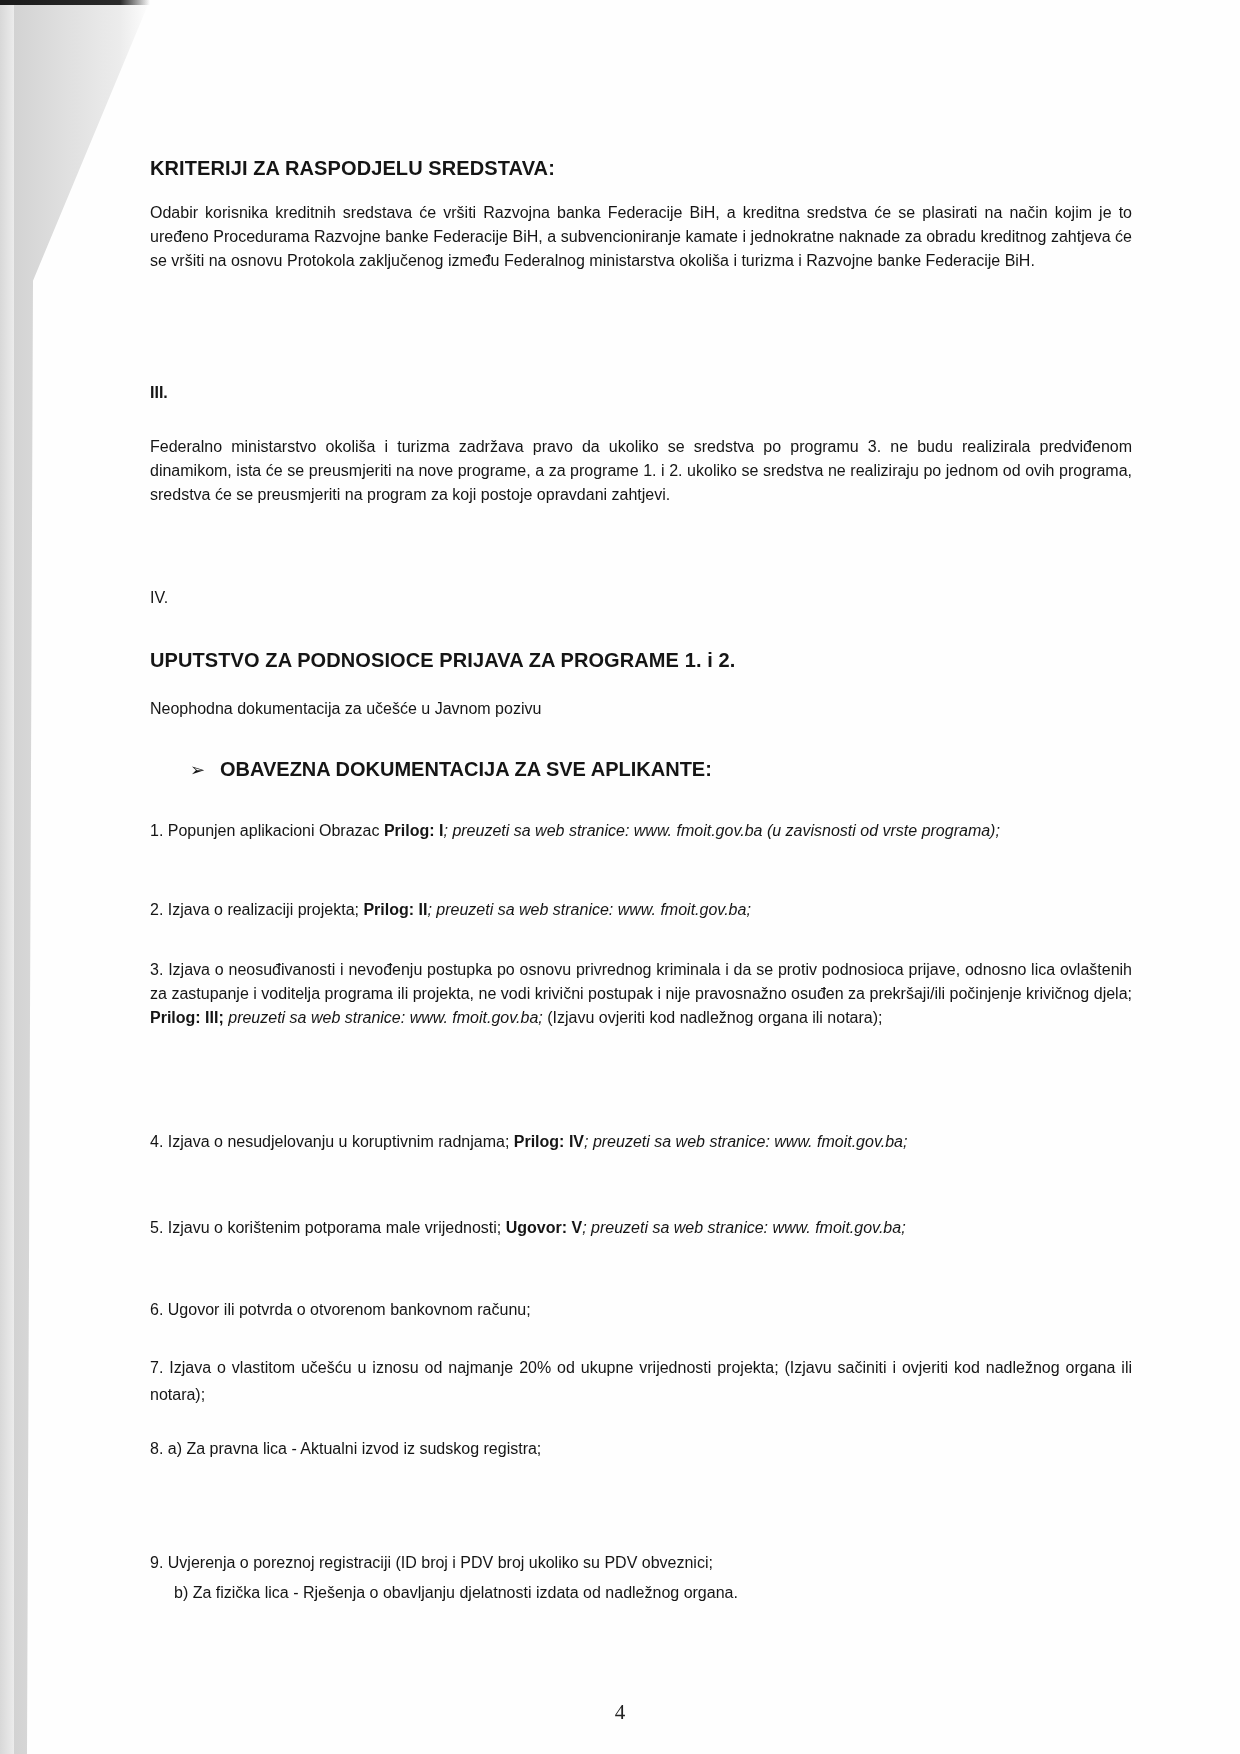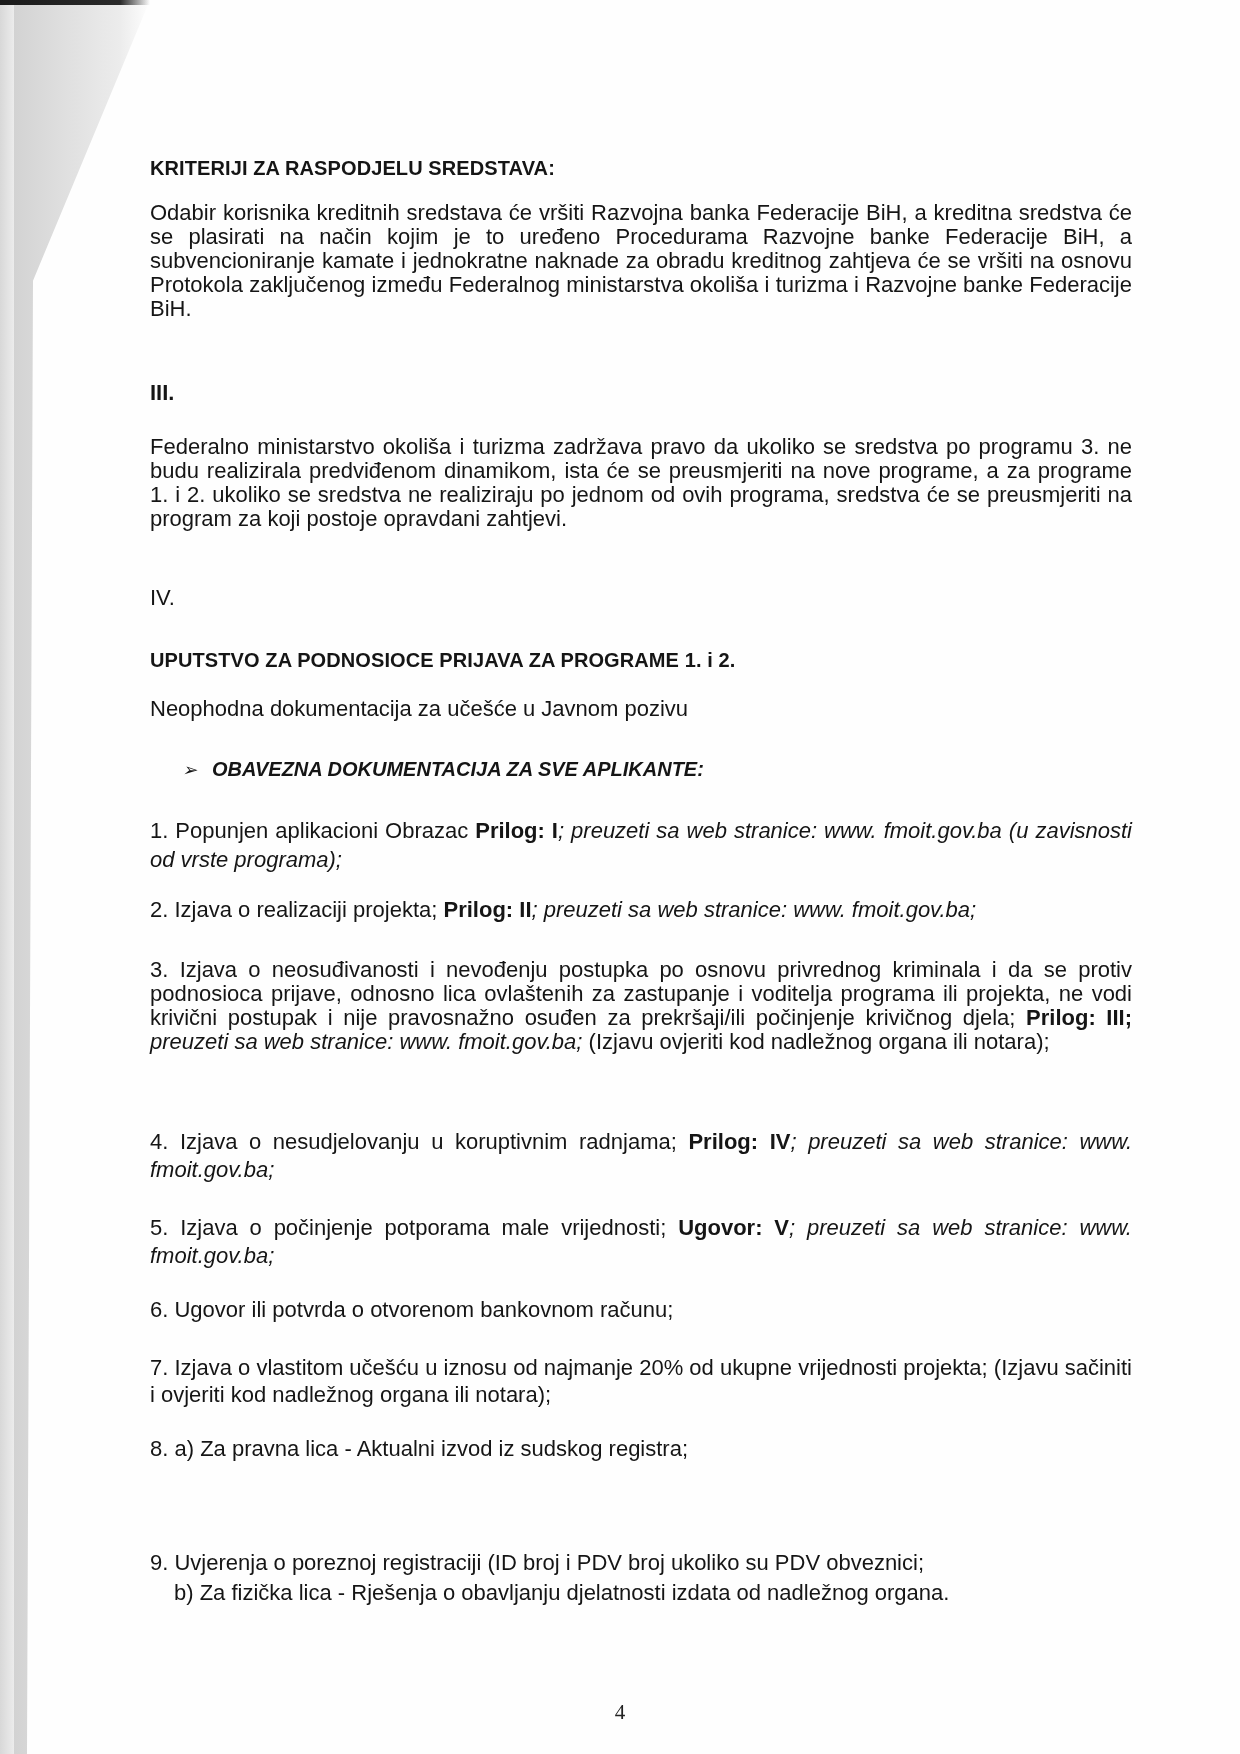--- a/index.html
+++ b/index.html
@@ -19,26 +19,26 @@
     background: linear-gradient(to right, #cfcfcf 0%, #dedede 40%, #ececec 80%, rgba(255,255,255,0) 100%);
     clip-path: polygon(0 0, 100% 0, 22% 16%, 18% 100%, 0 100%);
   }
   .scan-edge {
     position: absolute; left: 0; top: 0; width: 14px; height: 1754px;
     background: linear-gradient(to right, #d8d8d8, #ececec);
   }
   .page {
     position: absolute; left: 150px; top: 0; width: 982px;
   }
-  .blk { position: absolute; left: 0; width: 982px; font-size: 22px; line-height: 24px; }
+  .blk { position: absolute; left: 0; width: 982px; font-size: 16px; line-height: 24px; }
   .justify { text-align: justify; text-align-last: left; }
   .bold { font-weight: bold; }
   .center { text-align: left; }
   .heading { font-weight: bold; font-size: 20px; letter-spacing: 0.1px; margin-top: 10px; }
-  .bullet-heading { left: 32px; font-weight: bold; font-size: 20px; font-style: italic; }
+  .bullet-heading { left: 40px; font-weight: bold; font-size: 20px; }
   .arrow { display: inline-block; width: 30px; font-weight: normal; font-size: 18px; }
   .it { font-style: italic; }
   .bi { font-weight: bold; }
   .indent { left: 24px; }
   .pagenum {
     position: absolute; left: 0; width: 1240px; top: 1700px; text-align: center;
     font-family: "Liberation Serif", serif; font-size: 21px; color: #222;
   }
 </style>
 </head>
@@ -83,21 +83,21 @@
     <span>Izjava o neosuđivanosti i nevođenju postupka po osnovu privrednog kriminala i da se protiv podnosioca prijave, odnosno lica ovlaštenih za zastupanje i voditelja programa ili projekta, ne vodi krivični postupak i nije pravosnažno osuđen za prekršaji/ili počinjenje krivičnog djela;  </span><span class="bi">Prilog: III;</span><span class="it"> preuzeti sa web stranice: www. fmoit.gov.ba;</span><span> (Izjavu ovjeriti kod nadležnog organa ili notara);</span>
   </div>
 
   <div class="blk justify" style="top:1128px; line-height:28px">
     <span>4.</span>
     <span>Izjava o nesudjelovanju u koruptivnim radnjama; </span><span class="bi">Prilog: IV</span><span class="it">; preuzeti sa web stranice: www. fmoit.gov.ba;</span>
   </div>
 
   <div class="blk justify" style="top:1214px; line-height:28px">
     <span>5.</span>
-    <span>Izjava o počinjenje potporama male vrijednosti; </span><span class="bi">Ugovor: V</span><span class="it">; preuzeti sa web stranice: www. fmoit.gov.ba;</span>
+    <span>Izjavu o korištenim potporama male vrijednosti; </span><span class="bi">Ugovor: V</span><span class="it">; preuzeti sa web stranice: www. fmoit.gov.ba;</span>
   </div>
 
   <div class="blk" style="top:1298px">
     <span>6.</span>
     <span>Ugovor ili potvrda o otvorenom bankovnom računu;</span>
   </div>
 
   <div class="blk justify" style="top:1354px; line-height:27px">
     <span>7.</span>
     <span>Izjava o vlastitom učešću  u iznosu od najmanje 20% od ukupne vrijednosti projekta; (Izjavu sačiniti i ovjeriti kod nadležnog organa ili notara);</span>

